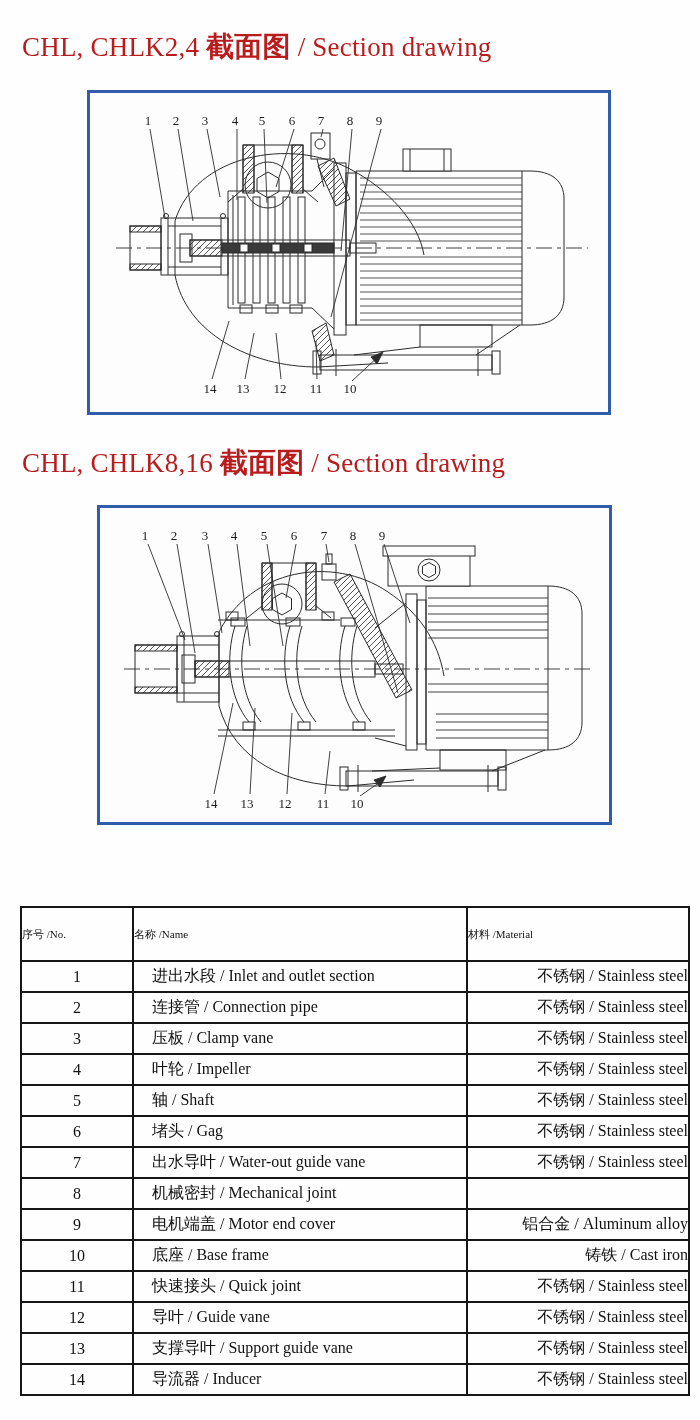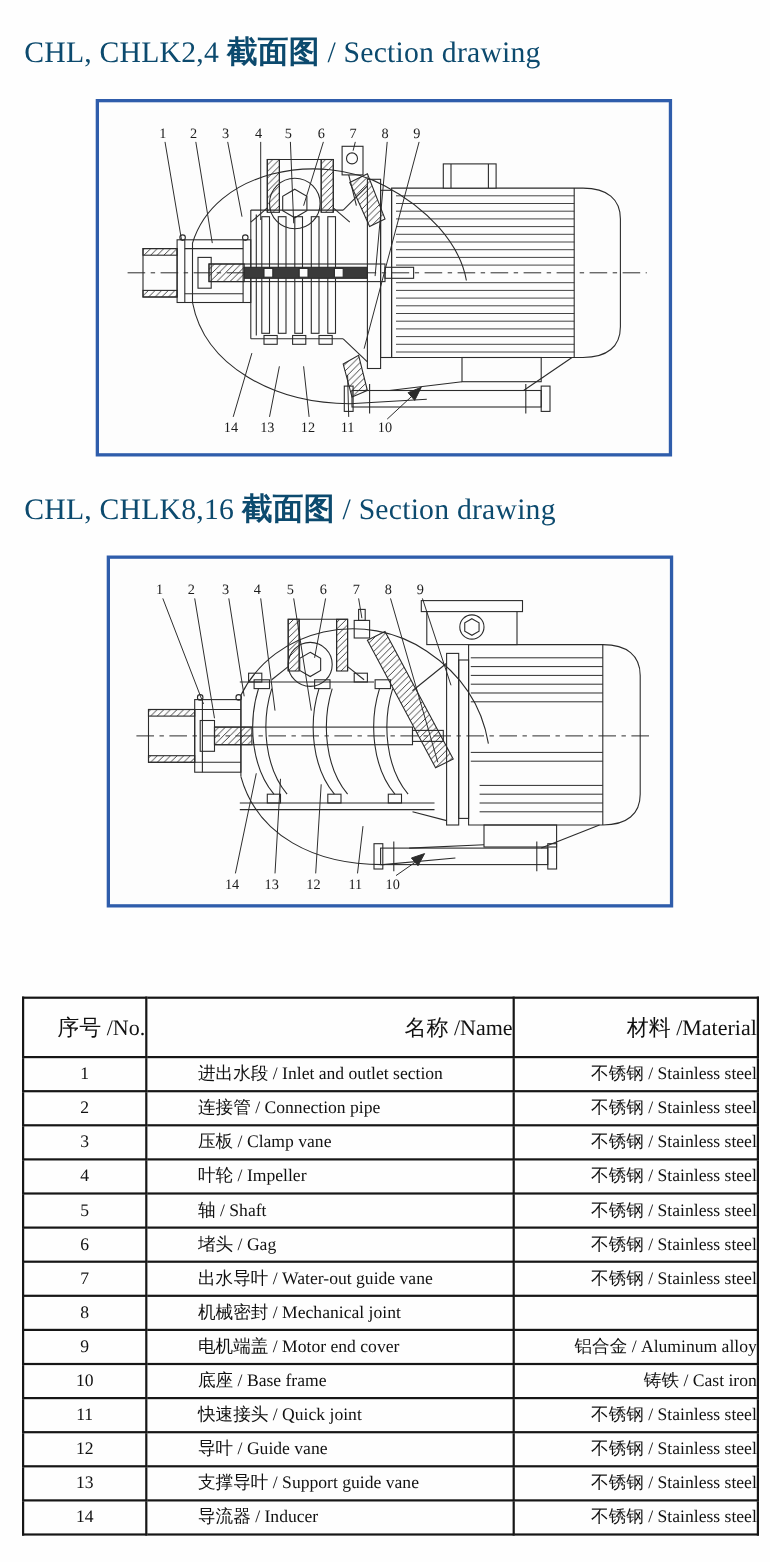--- a/index.html
+++ b/index.html
@@ -2,42 +2,42 @@
 <html><head>
 <meta charset="utf-8">
 <style>
   html,body{margin:0;padding:0;background:#ffffff;}
   .page{
     position:relative;width:700px;height:1420px;background:#fefefe;
     font-family:"Liberation Serif","DejaVu Serif",serif;color:#1c1c1c;overflow:hidden;
   }
   .sec-title{
     position:absolute;left:22px;margin:0;font-size:27px;font-weight:normal;
-    white-space:nowrap;letter-spacing:0.2px;color:#0c4a6e;
+    white-space:nowrap;letter-spacing:0.2px;color:#b91c1c;
   }
   .sec-title .cn{font-weight:bold;font-size:28px;}
   .draw-box{
     position:absolute;border:3px solid #2f5dab;background:#fdfdfd;box-sizing:border-box;
   }
   .draw-box svg{display:block;width:100%;height:100%;}
   #box1{left:87px;top:90px;width:524px;height:325px;}
   #box2{left:97px;top:505px;width:515px;height:320px;}
   .co{font:13px "Liberation Serif","DejaVu Serif",serif;fill:#1c1c1c;text-anchor:middle;}
   .mat-table{
     position:absolute;left:20px;top:906px;width:668px;border-collapse:collapse;
     font-size:16px;color:#111;table-layout:fixed;
   }
   .mat-table th,.mat-table td{border:2px solid #161616;padding:0;}
-  .mat-table th{height:52px;font-weight:normal;font-size:20px;text-align:right;}
+  .mat-table th{height:52px;font-weight:normal;font-size:11px;text-align:left;}
   .mat-table td{height:29px;}
   col.c-no{width:112px;}
   col.c-name{width:334px;}
   col.c-mat{width:222px;}
   td.no{text-align:center;}
-  td.name{text-align:left;padding-left:46px;}
+  td.name{text-align:left;padding-left:18px;}
   td.mat{text-align:right;padding-left:26px;}
 </style>
 </head>
 <body>
 
 <div class="page">
 
   <h2 class="sec-title" style="top:28px;">
     <span>CHL, CHLK2,4 </span><span class="cn">截面图</span><span> / Section drawing</span>
   </h2>

